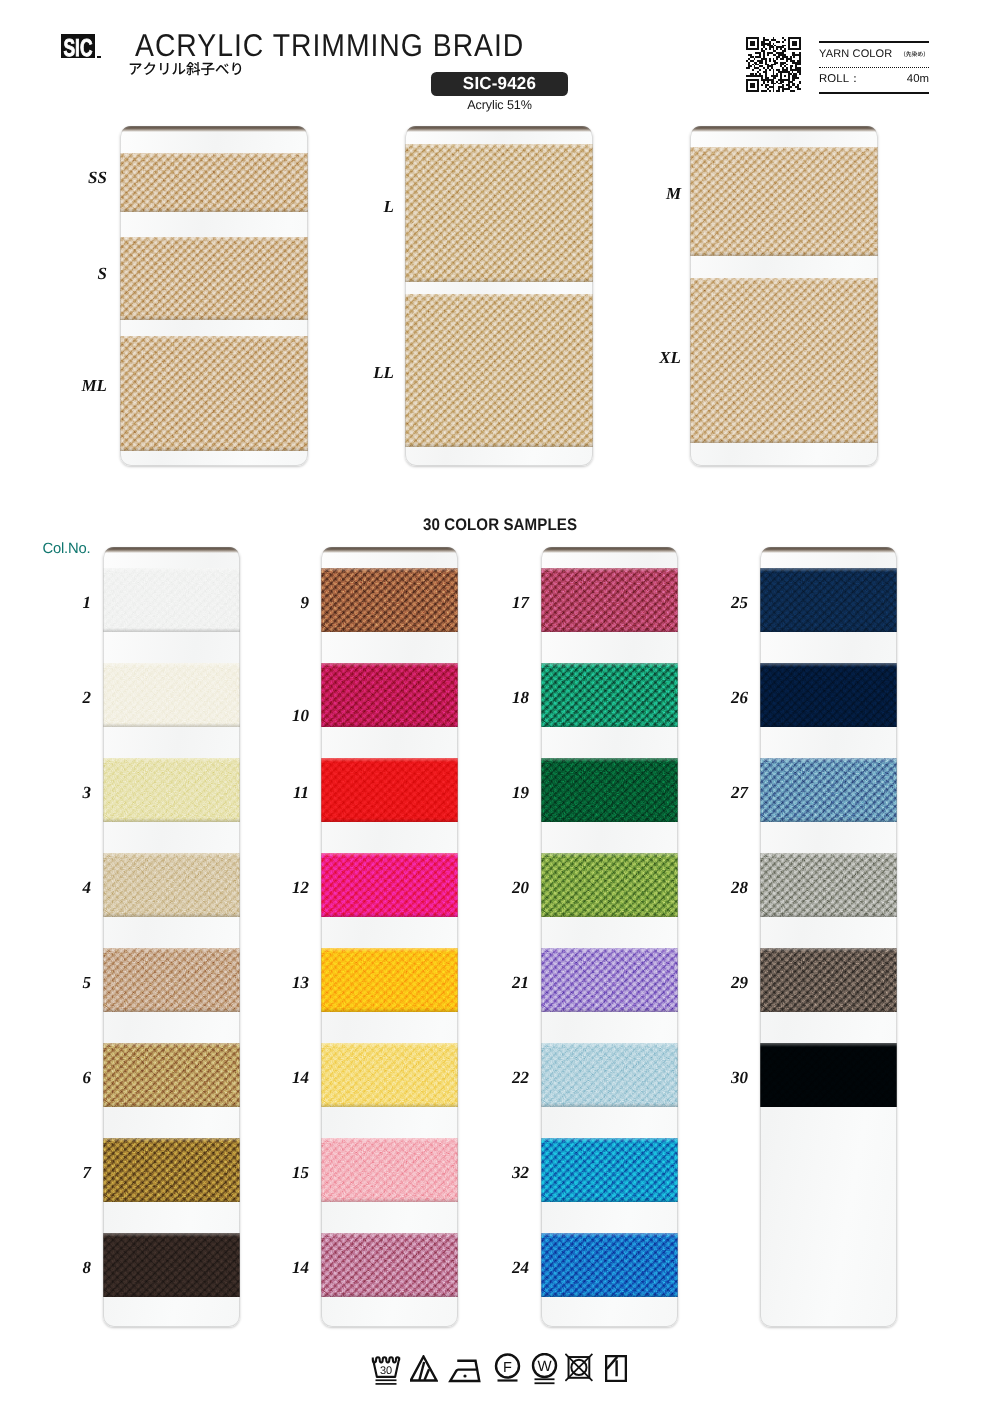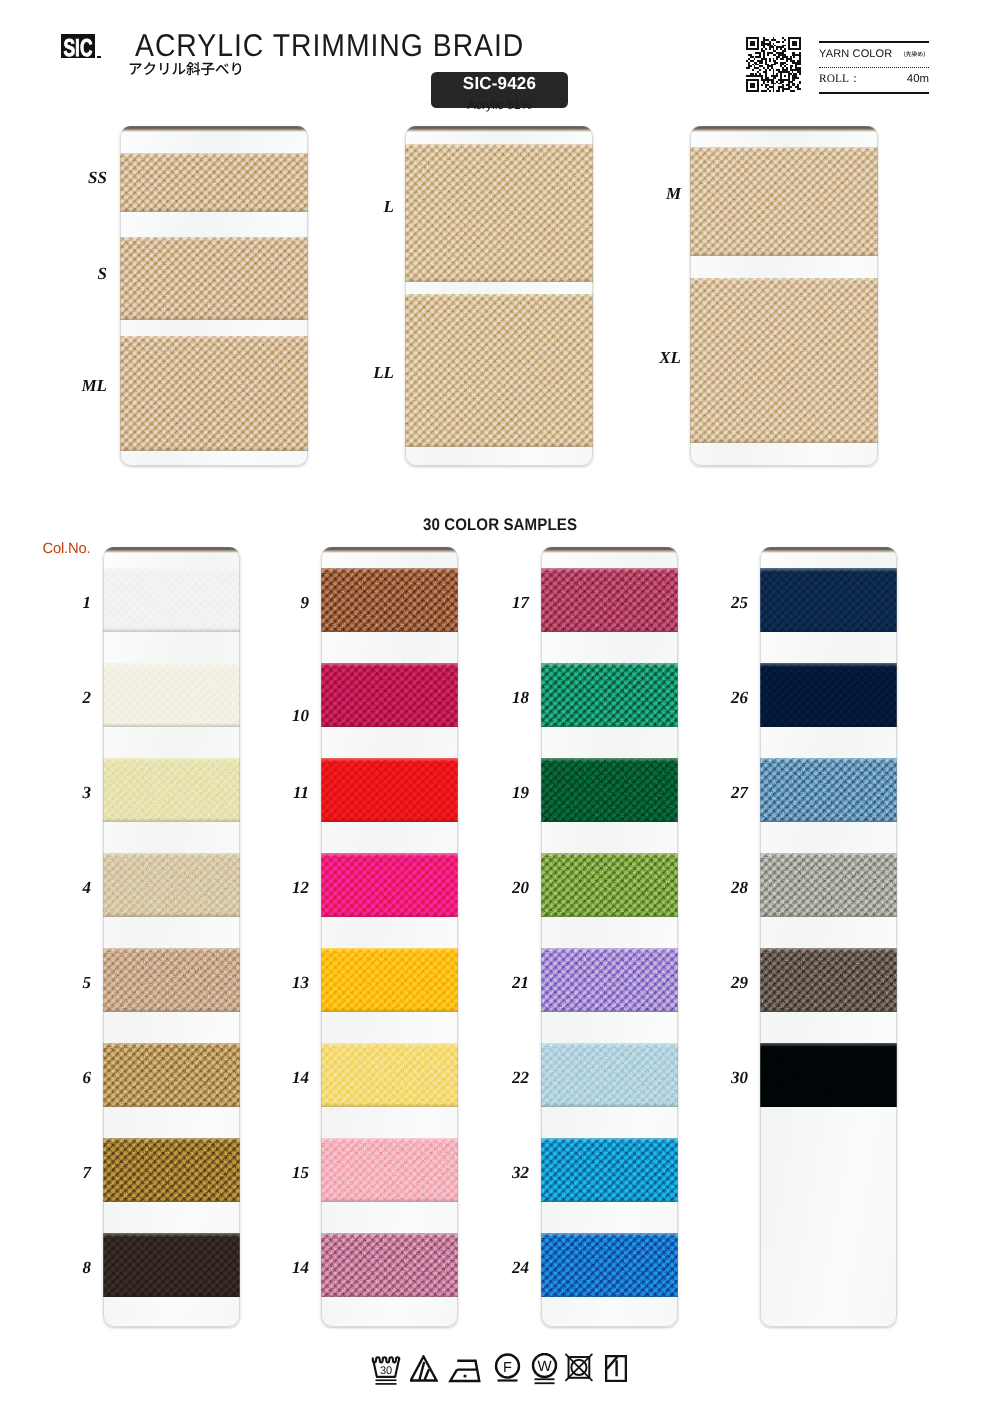--- a/index.html
+++ b/index.html
@@ -14,41 +14,41 @@
   
   .logo{position:absolute;left:61px;top:34px;width:34px;height:24px;}
   .logo-tm{position:absolute;left:97px;top:55.5px;width:4px;height:2px;background:#111;}
 
   .title{position:absolute;left:135px;top:27px;font-size:31.5px;letter-spacing:1.1px;
       font-weight:400;color:#1a1a1a;white-space:nowrap;
       transform:scaleX(0.90);transform-origin:left top;
       font-family:"Liberation Sans", sans-serif;}
   .subtitle-ja{position:absolute;left:128px;top:61.5px;}
 
-  .code-badge{position:absolute;left:431px;top:72px;width:137px;height:36px;
+  .code-badge{position:absolute;left:431px;top:72px;width:137px;height:24px;
       background:#262626;border-radius:5.5px;}
   .code-txt{position:absolute;left:0;top:0;width:137px;height:22px;line-height:22.6px;
       text-align:center;color:#fff;font-weight:700;font-size:17.5px;letter-spacing:0.2px;
       transform:scaleX(0.97);transform-origin:center top;
       font-family:"Liberation Sans", sans-serif;}
   .composition{position:absolute;left:431px;top:99px;width:137px;text-align:center;
       font-size:12.6px;line-height:12px;color:#1a1a1a;letter-spacing:-0.1px;}
 
   
   .qr{position:absolute;left:744px;top:35px;width:59px;height:59px;}
 
   .infobox{position:absolute;left:819px;top:41px;width:110px;}
   .ib-rule{height:1.7px;background:#111;width:110px;}
   .ib-row1{position:relative;height:24.5px;}
   .ib-dash{height:0;border-top:1.8px dotted #111;width:110px;}
   .ib-row2{position:relative;height:24px;}
   .ib-label{position:absolute;left:0;top:6px;font-size:11px;line-height:11px;color:#111;
       letter-spacing:0.15px;}
   .ib-ja{position:absolute;left:80.5px;top:7.5px;}
-  .ib-roll{position:absolute;left:0;top:5.5px;font-size:11.4px;line-height:11px;color:#111;letter-spacing:0.1px;font-family:Liberation Serif, serif;}
+  .ib-roll{position:absolute;left:0;top:5.5px;font-size:11.4px;line-height:11px;color:#111;letter-spacing:0.1px;}
   .ib-val{position:absolute;right:0;top:5.5px;font-size:11.4px;line-height:11px;color:#111;}
 
   
   .card{position:absolute;background:#fbfbfb;border-radius:11px;overflow:hidden;
         box-shadow:0 1px 2.5px rgba(0,0,0,.22);}
   .card::before{content:"";position:absolute;left:0;top:0;right:0;height:6px;
         border-radius:11px 11px 0 0;
         background:linear-gradient(180deg,#5f5348 0%,#6e6054 38%,#b0a69b 68%,rgba(220,216,211,0) 100%);
         z-index:8;pointer-events:none;}
   .card::after{content:"";position:absolute;left:0;top:0;right:0;bottom:0;
@@ -92,21 +92,21 @@
   .strip .edge.b{bottom:0;background:linear-gradient(0deg,rgba(0,0,0,.18),rgba(0,0,0,0));}
   svg.defs{position:absolute;width:0;height:0;left:0;top:0;}
 
   .sizelabel{position:absolute;font-family:"Liberation Serif", serif;font-style:italic;
      font-weight:700;font-size:17px;color:#111;text-align:right;}
 
   
   .sectitle{position:absolute;left:0;top:517px;width:1000px;text-align:center;
      font-size:16.8px;line-height:16px;font-weight:700;letter-spacing:0.1px;color:#1a1a1a;
      transform:scaleX(0.90);transform-origin:center top;}
-  .colno{position:absolute;left:42.5px;top:542px;font-size:14.8px;line-height:14px;color:#c2410c;letter-spacing:-0.2px;}
+  .colno{position:absolute;left:42.5px;top:542px;font-size:14.8px;line-height:14px;color:#0f766e;letter-spacing:-0.2px;}
   .cnum{position:absolute;font-family:"Liberation Serif", serif;font-style:italic;
      font-weight:700;font-size:17px;line-height:17px;color:#111;text-align:right;width:40px;}
 
   
   .care{position:absolute;left:0;top:0;width:1000px;height:1415px;}
   .care svg{position:absolute;}
   svg text{-webkit-font-smoothing:antialiased;}
 </style>
 </head>
 <body>

